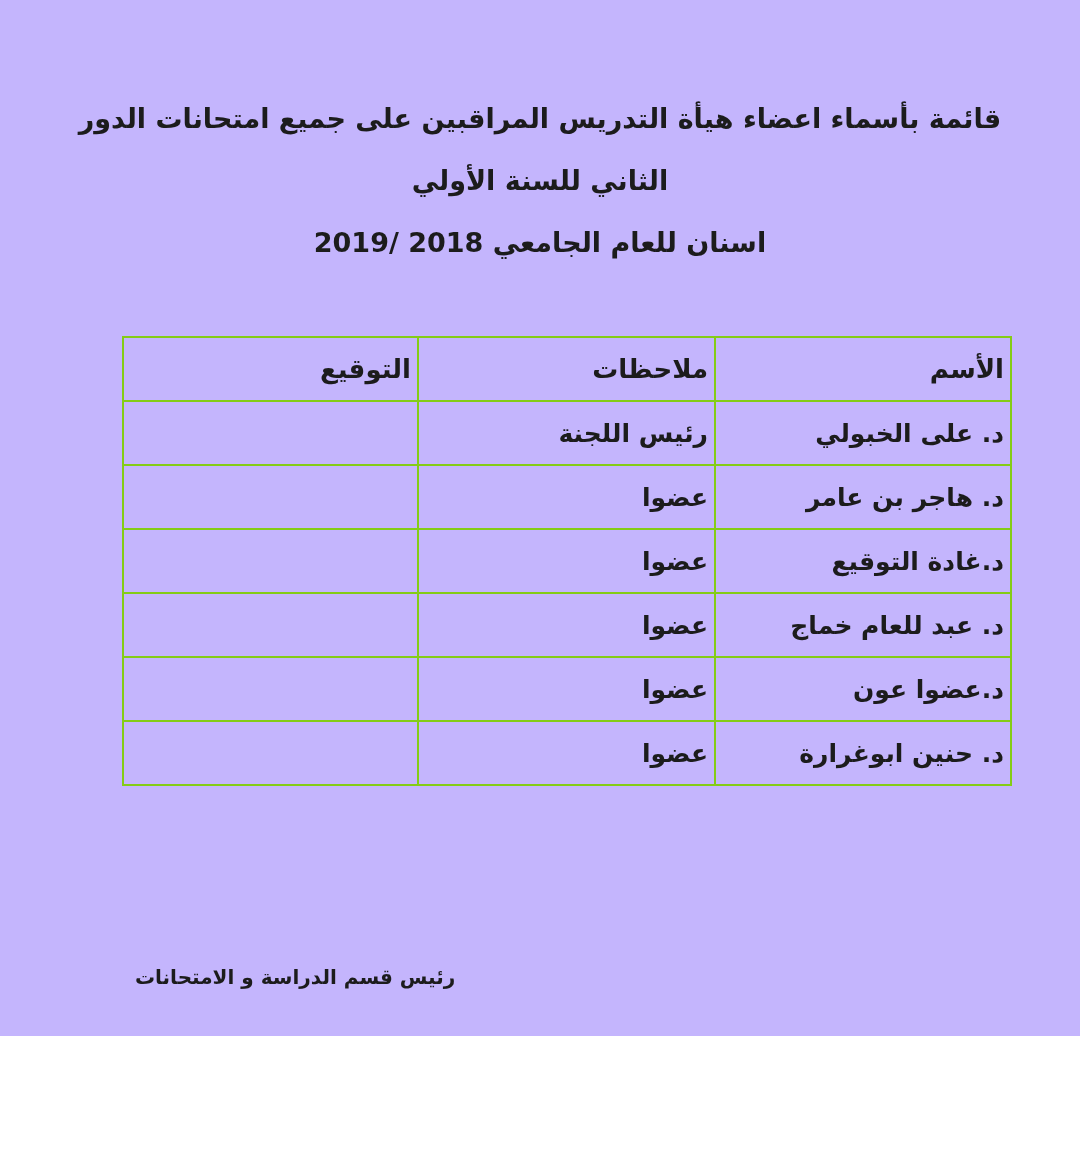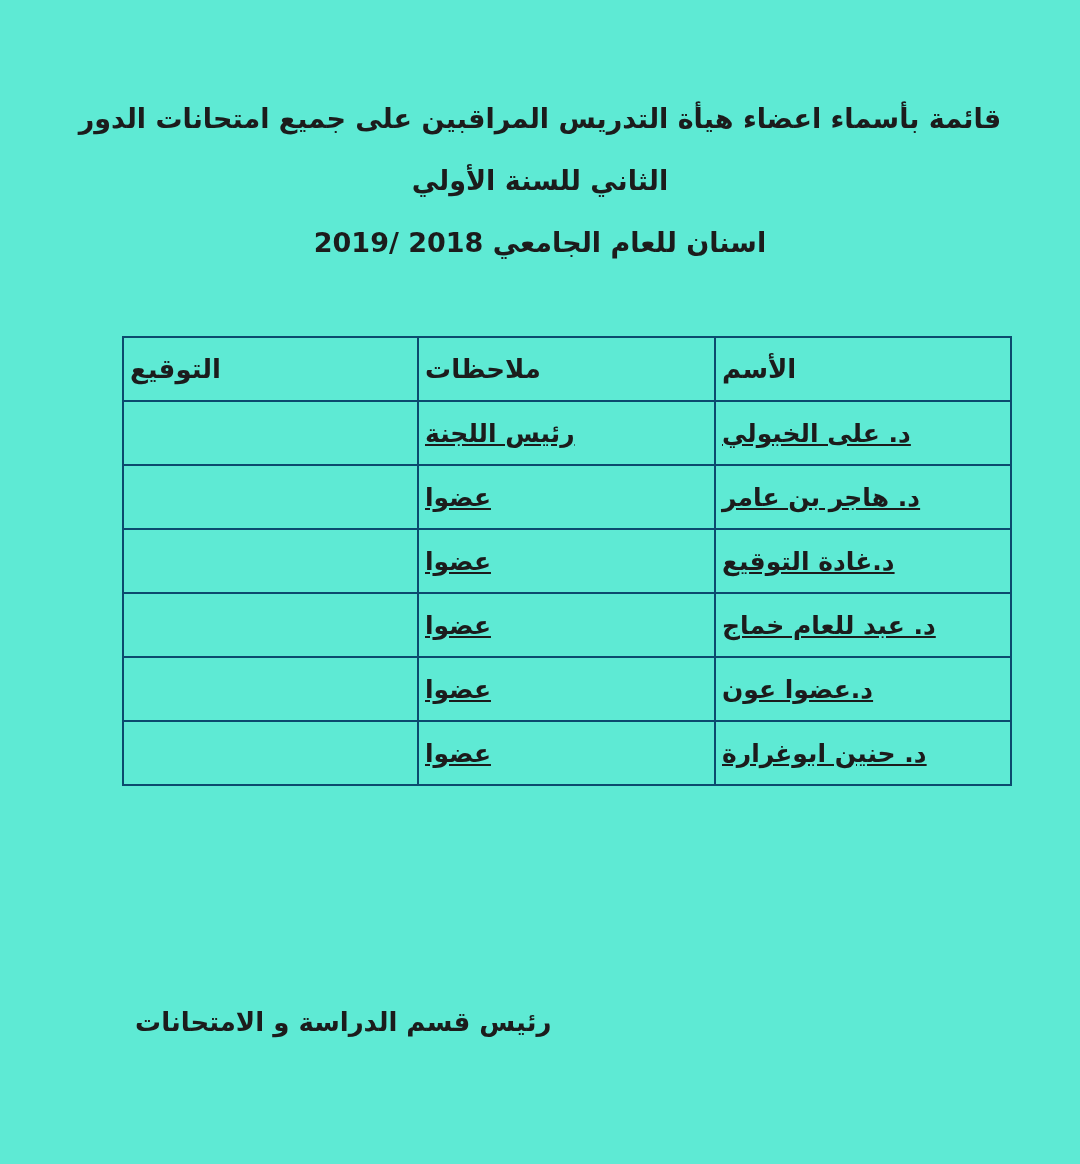--- a/index.html
+++ b/index.html
@@ -8,22 +8,22 @@
     background: #ffffff;
     width: 1080px;
     height: 1164px;
     font-family: "DejaVu Sans", sans-serif;
     color: #1c1c1c;
     overflow: hidden;
   }
   .page {
     position: relative;
     width: 1080px;
-    height: 1164px;
-    background: #5eead4;
+    height: 1036px;
+    background: #c4b5fd;
   }
   .doc-title {
     position: absolute;
     top: 88px;
     left: 60px;
     right: 60px;
     text-align: center;
     font-weight: bold;
     font-size: 27px;
     line-height: 62px;
@@ -32,49 +32,47 @@
   table.roster {
     position: absolute;
     top: 336px;
     left: 122px;
     width: 888px;
     border-collapse: collapse;
     table-layout: fixed;
   }
   table.roster th,
   table.roster td {
-    border: 2px solid #0c4a6e;
-    text-align: left;
+    border: 2px solid #84cc16;
+    text-align: right;
     vertical-align: middle;
     font-weight: bold;
     color: #1c1c1c;
     padding: 0 6px;
     overflow: hidden;
   }
   table.roster th {
     height: 62px;
     font-size: 26px;
   }
   table.roster td {
     height: 62px;
     font-size: 25px;
-    text-decoration: underline;
   }
   col.c-name  { width: 296px; }
   col.c-notes { width: 297px; }
   col.c-sign  { width: 295px; }
   .doc-footer {
     position: absolute;
     top: 965px;
     left: 135px;
     font-weight: bold;
-    font-size: 26px;
+    font-size: 20px;
     color: #1c1c1c;
     white-space: nowrap;
-    margin-top: 42px;
   }
 </style>
 </head>
 <body>
 
 <div class="page">
 
   <div class="doc-title" dir="rtl">
     <div>قائمة بأسماء اعضاء هيأة التدريس  المراقبين على جميع امتحانات الدور الثاني للسنة الأولي</div>
     <div>اسنان للعام الجامعي 2018 /2019</div>

